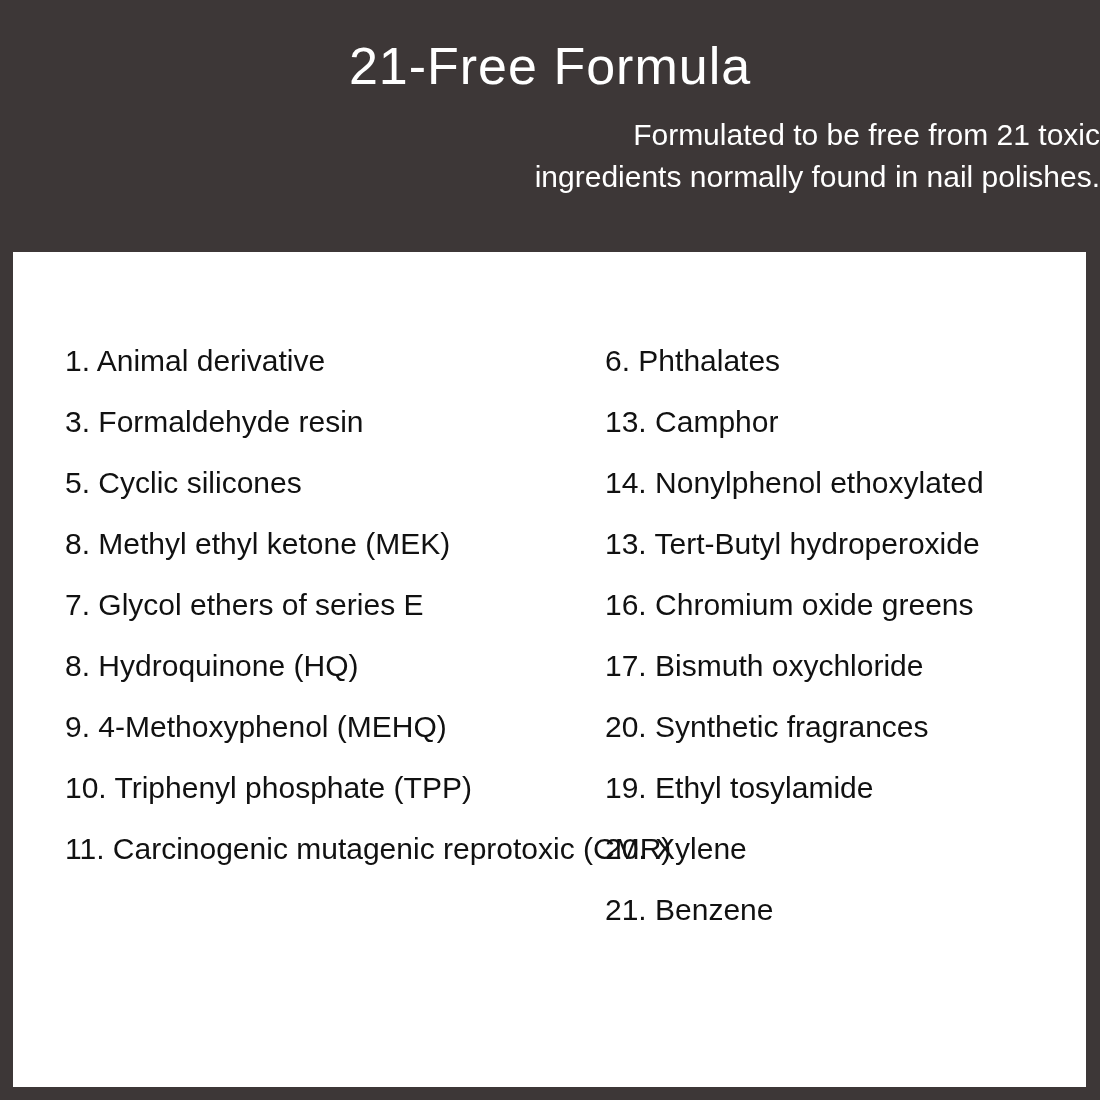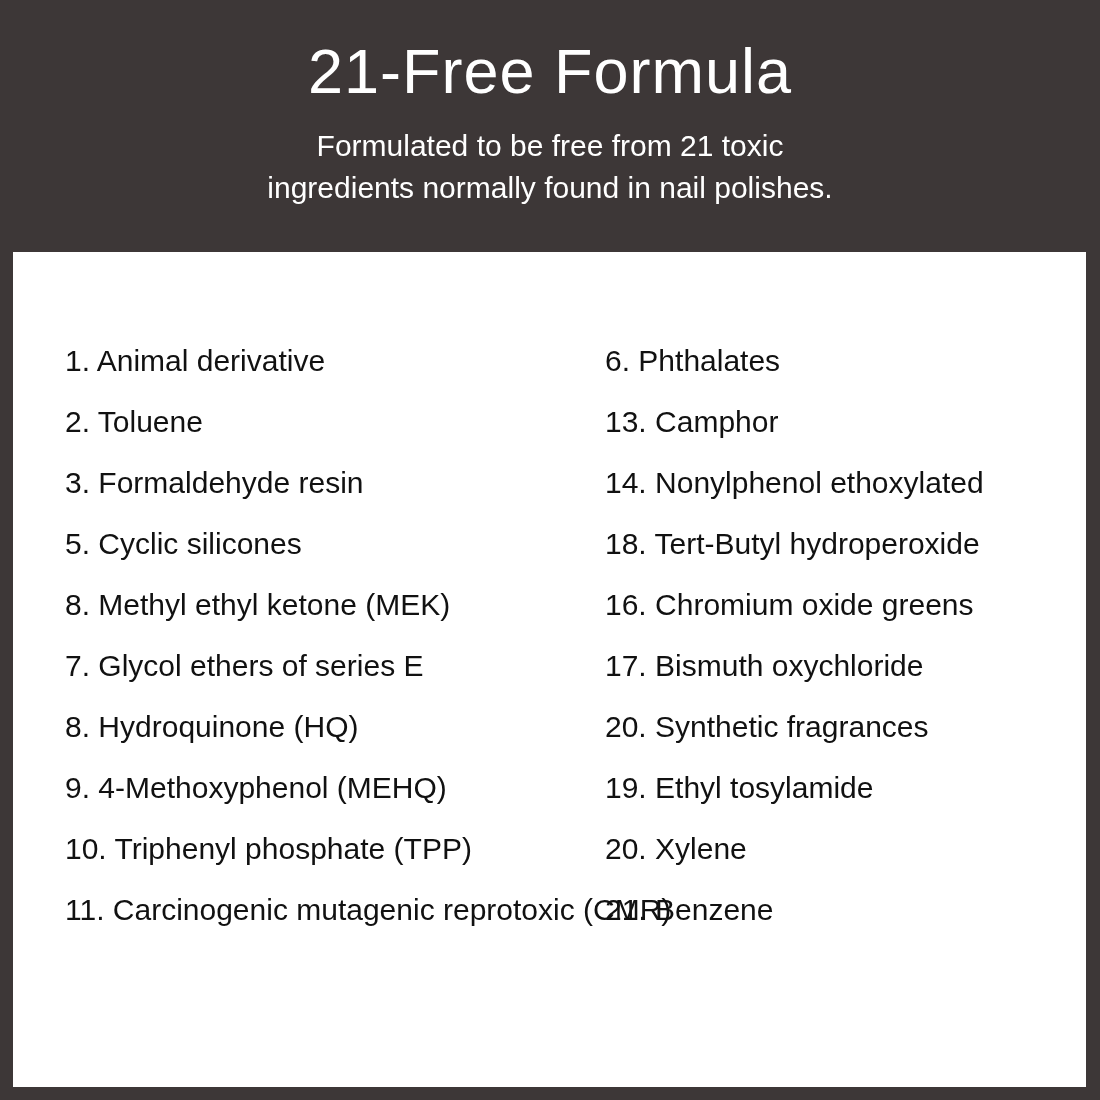--- a/index.html
+++ b/index.html
@@ -19,31 +19,32 @@
     top: 0;
     left: 0;
     width: 1100px;
     height: 252px;
     text-align: center;
     color: #ffffff;
   }
   .title {
     margin: 0;
     padding-top: 40px;
-    font-size: 63px;
+    font-size: 52px;
     font-weight: 400;
     letter-spacing: 1px;
     line-height: 1.0;
   }
   .subtitle {
     margin: 0;
     padding-top: 22px;
     font-size: 30px;
     font-weight: 400;
     line-height: 1.4;
+    text-align: right;
   }
   .panel {
     position: absolute;
     left: 13px;
     top: 252px;
     width: 1073px;
     height: 835px;
     background: #ffffff;
   }
   .columns {
@@ -80,35 +81,34 @@
   <div class="subtitle">
     <div>Formulated to be free from 21 toxic</div>
     <div>ingredients normally found in nail polishes.</div>
   </div>
 </div>
 
 <div class="panel">
   <div class="columns">
     <div class="col col-left">
       <div class="item">1. Animal derivative</div>
-      <div class="item">2. Toluene</div>
       <div class="item">3. Formaldehyde resin</div>
       <div class="item">5. Cyclic silicones</div>
       <div class="item">8. Methyl ethyl ketone (MEK)</div>
       <div class="item">7. Glycol ethers of series E</div>
       <div class="item">8. Hydroquinone (HQ)</div>
       <div class="item">9. 4-Methoxyphenol (MEHQ)</div>
       <div class="item">10. Triphenyl phosphate (TPP)</div>
       <div class="item">11. Carcinogenic mutagenic reprotoxic (CMR)</div>
     </div>
     <div class="col col-right">
       <div class="item">6. Phthalates</div>
       <div class="item">13. Camphor</div>
       <div class="item">14. Nonylphenol ethoxylated</div>
-      <div class="item">18. Tert-Butyl hydroperoxide</div>
+      <div class="item">13. Tert-Butyl hydroperoxide</div>
       <div class="item">16. Chromium oxide greens</div>
       <div class="item">17. Bismuth oxychloride</div>
       <div class="item">20. Synthetic fragrances</div>
       <div class="item">19. Ethyl tosylamide</div>
       <div class="item">20. Xylene</div>
       <div class="item">21. Benzene</div>
     </div>
   </div>
 </div>
 

